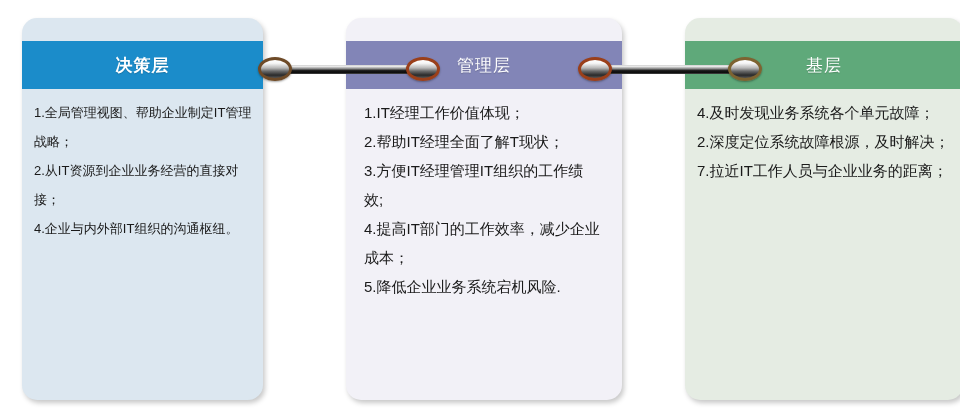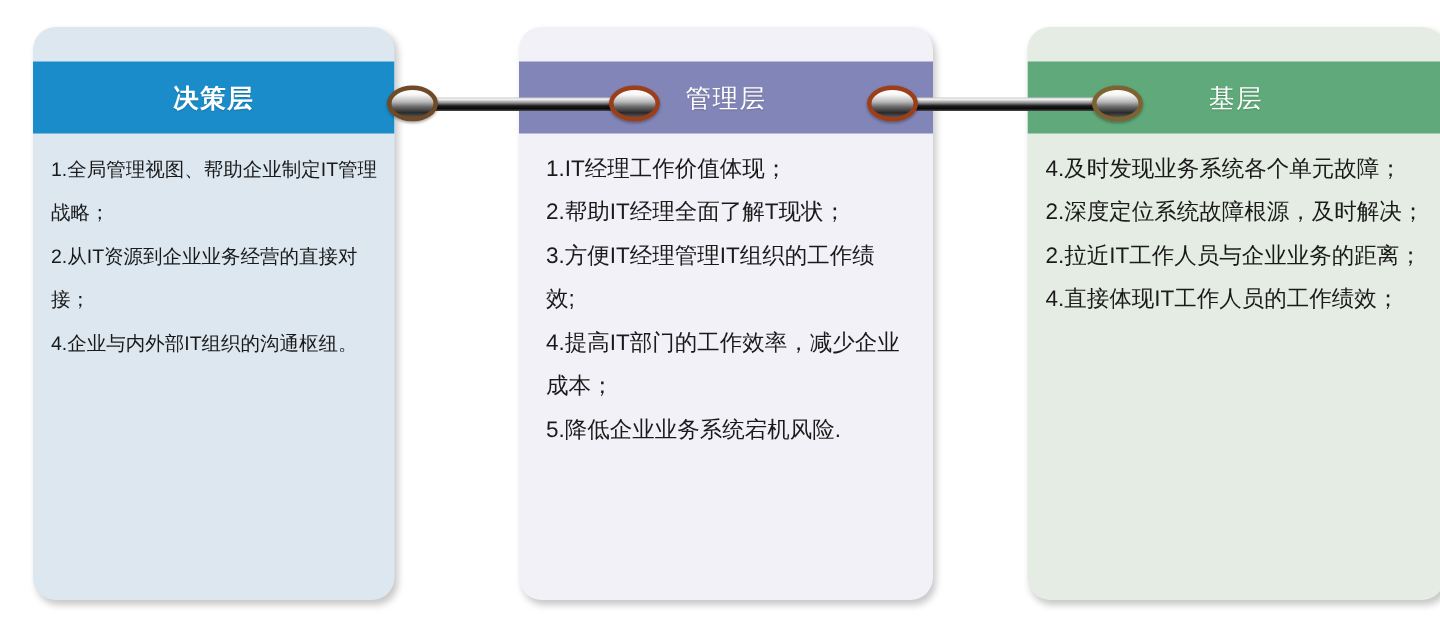--- a/index.html
+++ b/index.html
@@ -167,22 +167,21 @@
     </div>
   </div>
 
   <div class="card card-3">
     <div class="card-header">
       <span class="card-title">基层</span>
     </div>
     <div class="card-body">
       <p class="body-line">4.及时发现业务系统各个单元故障；</p>
       <p class="body-line">2.深度定位系统故障根源，及时解决；</p>
-      <p class="body-line">2.拉近IT工作人员与企业业务的距离；</p>
-      <p class="body-line">4.直接体现IT工作人员的工作绩效；</p>
+      <p class="body-line">7.拉近IT工作人员与企业业务的距离；</p>
     </div>
   </div>
 
   <div class="connector conn-1">
     <div class="conn-bar"></div>
     <div class="conn-cap cap-left"></div>
     <div class="conn-cap cap-right"></div>
   </div>
 
   <div class="connector conn-2">

